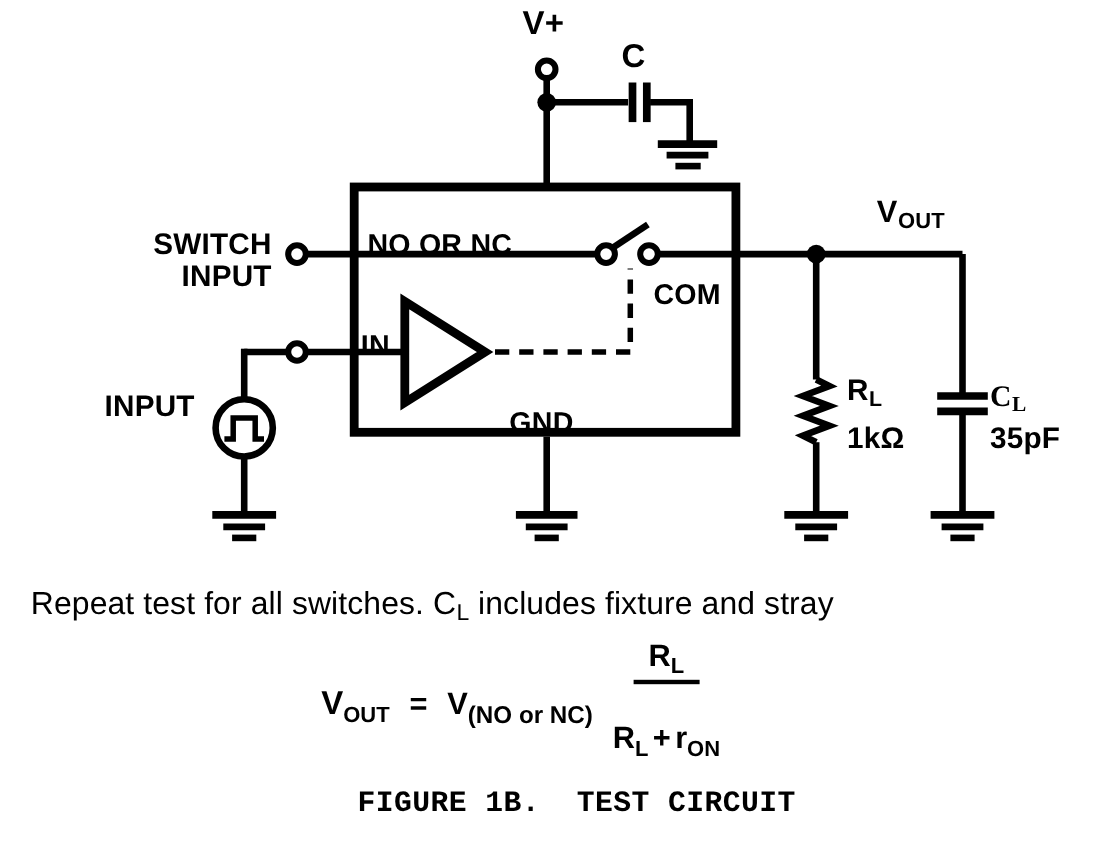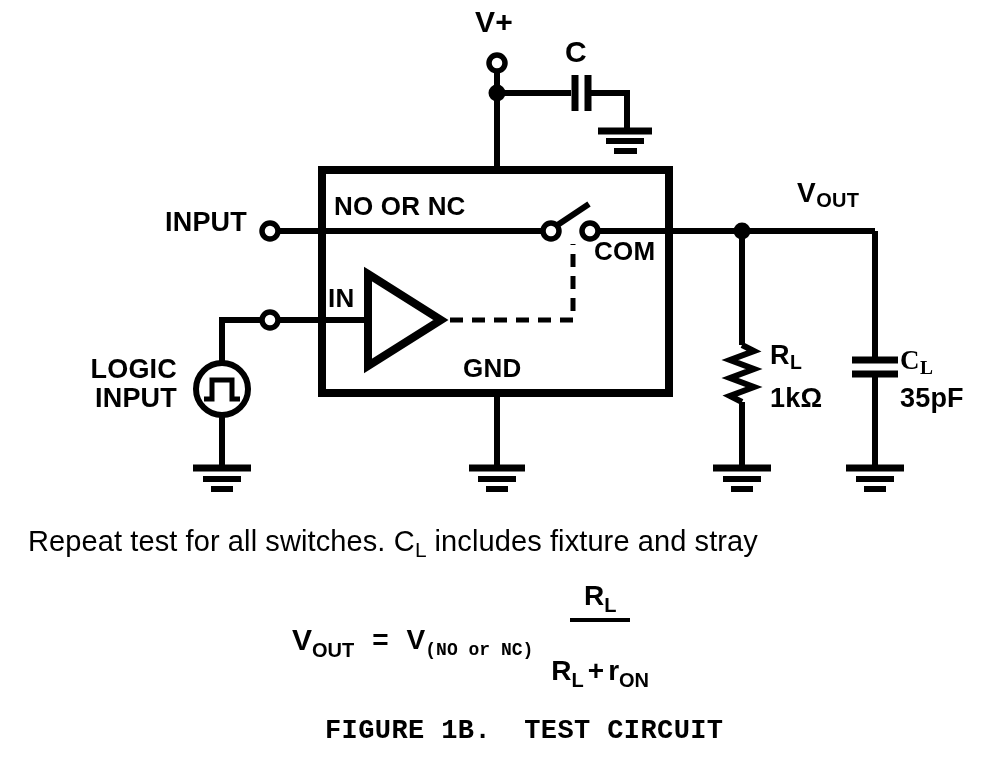--- a/index.html
+++ b/index.html
@@ -18,39 +18,39 @@
   svg.circuit .w7 { stroke: currentColor; stroke-width:7; fill:none; }
   svg.circuit .w8 { stroke: currentColor; stroke-width:8; fill:none; }
   svg.circuit .term { fill:#fff; stroke:currentColor; stroke-width:5.5; }
   svg.circuit .dot  { fill:currentColor; stroke:none; }
   svg.circuit .dash { stroke:currentColor; stroke-width:5; fill:none; stroke-dasharray:13 9; }
 
   .lbl {
     position:absolute; font-weight:bold; line-height:1; white-space:nowrap;
     letter-spacing:0.2px;
   }
-  .fs30 { font-size:30px; } .fs27 { font-size:27px; } .fs26 { font-size:26px; }
+  .fs30 { font-size:30px; } .fs27 { font-size:27px; } .fs26 { font-size:26px;margin-top:16px; }
   .r { text-align:right; line-height:29px; }
   .csub { font-size:0.72em; position:relative; top:0.26em; left:0.02em; font-weight:inherit; }
 
   .note {
     position:absolute; left:28px; top:525px;
-    font-size:29px; line-height:32px; font-weight:normal; letter-spacing:0.1px;
+    font-size:29px; line-height:48px; font-weight:normal; letter-spacing:0.1px;
   }
   .note .csub { top:0.28em; }
 
   .formula {
     position:absolute; left:292px; top:586px; height:92px;
     display:flex; align-items:center; gap:18px;
     font-weight:bold; font-size:28px;
   }
   .formula .f-term, .formula .f-eq { position:relative; top:8px; white-space:nowrap; }
   .formula .lhs-base { font-size:30px; }
   .formula .f-sub { font-size:20px; position:relative; top:0.35em; }
-  .formula .f-subbig { font-size:18px; position:relative; top:0.35em;font-family:Liberation Mono, monospace; }
+  .formula .f-subbig { font-size:22px; position:relative; top:0.35em; }
   .frac { display:inline-flex; flex-direction:column; align-items:center; }
   .frac .num { border-bottom:4px solid var(--ink); padding:2px 14px 6px; }
   .frac .den { padding-top:4px; white-space:nowrap;margin-top:29px; }
   .frac .plus { padding:0 4px; }
 
   .caption {
     position:absolute; left:325px; top:716px;
     font-size:27px; font-weight:bold; white-space:pre; letter-spacing:0.4px;font-family:Liberation Mono, monospace;
   }
 </style>
@@ -126,25 +126,25 @@
       <line x1="856" y1="479" x2="894" y2="479" class="w6"></line>
       <line x1="864" y1="489" x2="886" y2="489" class="w6"></line>
     </g>
   </svg>
 
   <div class="lbl fs30" style="left:475px; top:7px;">V+</div>
 
   <div class="lbl fs30" style="left:565px; top:37px;">C</div>
 
   <div class="lbl fs27 r" style="left:87px; top:208px; width:160px;">
+    <div>SWITCH</div>
     <div>INPUT</div>
   </div>
 
   <div class="lbl fs27 r" style="left:57px; top:355px; width:120px;">
-    <div>LOGIC</div>
     <div>INPUT</div>
   </div>
 
   <div class="lbl fs26" style="left:334px; top:193px;">NO OR NC</div>
 
   <div class="lbl fs26" style="left:594px; top:238px;">COM</div>
 
   <div class="lbl fs26" style="left:328px; top:285px;">IN</div>
 
   <div class="lbl fs26" style="left:463px; top:355px;">GND</div>

